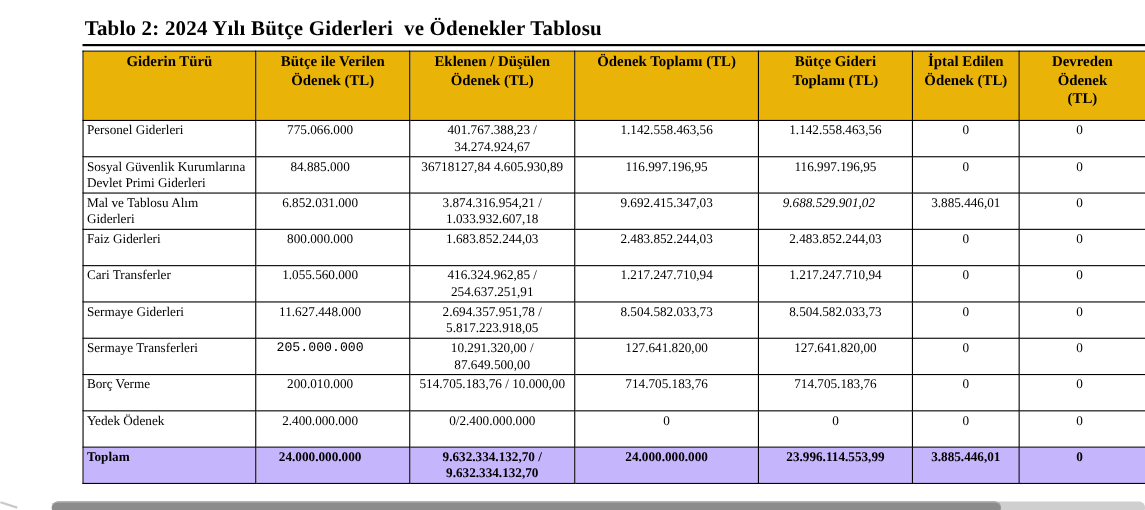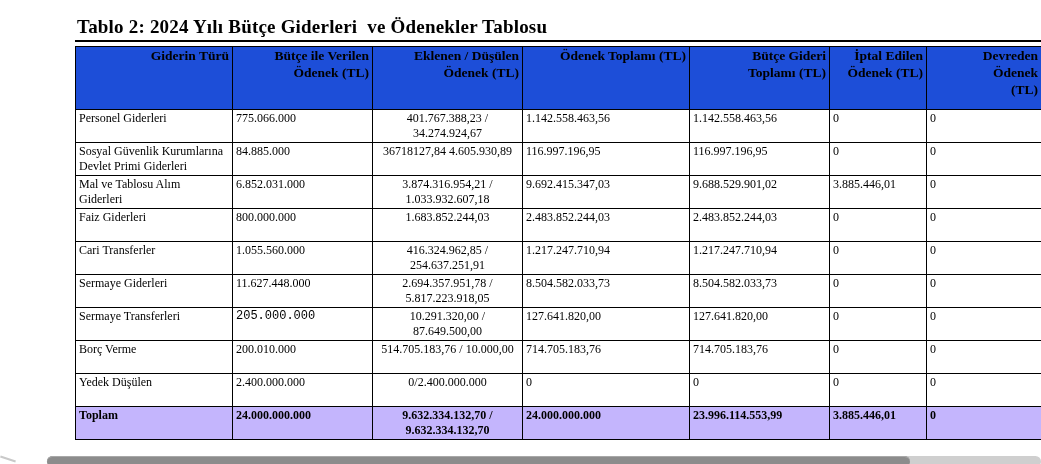--- a/index.html
+++ b/index.html
@@ -21,27 +21,27 @@
     font-size:12px;
   }
   table.budget th, table.budget td {
     border:1.5px solid #000;
     vertical-align:top;
     padding:1px 3px;
     overflow:hidden;
     white-space:pre-line;
   }
   table.budget thead th {
-    background:#1d4ed8;
+    background:#eab308;
     font-weight:bold; font-size:13.5px; line-height:1.25;
-    text-align:right; height:60px;
+    text-align:center; height:60px;
   }
   table.budget tbody td { height:30px; line-height:1.22; }
   td.a-left   { text-align:left; }
-  td.a-right  { text-align:left; }
+  td.a-right  { text-align:center; }
   td.a-center { text-align:center; }
   tr.total-row td { background:#c4b5fd; font-weight:bold; height:34px; }
 
   
   .h-scrollbar {
     position:absolute; left:47px; right:0; bottom:-3px; height:11px;
     background:#cfcfcf; border-radius:6px;
   }
   .h-scrollbar .thumb {
     position:absolute; left:0; top:0; bottom:0; width:863px;
@@ -108,21 +108,21 @@
           <td class="a-right" style="padding-right: 3px;">0</td>
           <td class="a-right" style="padding-right: 8px;">0</td>
         </tr>
         <tr>
           <td class="a-left" style="padding-right: 3px;">Mal ve Tablosu Alım
 Giderleri</td>
           <td class="a-right" style="padding-right: 26px;">6.852.031.000</td>
           <td class="a-center">3.874.316.954,21 /
 1.033.932.607,18</td>
           <td class="a-right" style="padding-right: 3px;">9.692.415.347,03</td>
-          <td class="a-right" style="padding-right: 15px;">9.688.529.901,02</td>
+          <td class="a-right" style="padding-right: 15px; font-style: italic;">9.688.529.901,02</td>
           <td class="a-right" style="padding-right: 3px;">3.885.446,01</td>
           <td class="a-right" style="padding-right: 8px;">0</td>
         </tr>
         <tr>
           <td class="a-left" style="padding-right: 3px; margin-left: 44px;">Faiz Giderleri</td>
           <td class="a-right" style="padding-right: 26px;">800.000.000</td>
           <td class="a-center">1.683.852.244,03</td>
           <td class="a-right" style="padding-right: 3px;">2.483.852.244,03</td>
           <td class="a-right" style="padding-right: 3px;">2.483.852.244,03</td>
           <td class="a-right" style="padding-right: 3px;">0</td>
@@ -161,21 +161,21 @@
         <tr>
           <td class="a-left" style="padding-right: 3px;">Borç Verme</td>
           <td class="a-right" style="padding-right: 26px;">200.010.000</td>
           <td class="a-center">514.705.183,76 / 10.000,00</td>
           <td class="a-right" style="padding-right: 3px;">714.705.183,76</td>
           <td class="a-right" style="padding-right: 3px;">714.705.183,76</td>
           <td class="a-right" style="padding-right: 3px;">0</td>
           <td class="a-right" style="padding-right: 8px;">0</td>
         </tr>
         <tr>
-          <td class="a-left" style="padding-right: 3px;">Yedek Düşülen</td>
+          <td class="a-left" style="padding-right: 3px;">Yedek Ödenek</td>
           <td class="a-right" style="padding-right: 26px;">2.400.000.000</td>
           <td class="a-center">0/2.400.000.000</td>
           <td class="a-right" style="padding-right: 3px;">0</td>
           <td class="a-right" style="padding-right: 3px;">0</td>
           <td class="a-right" style="padding-right: 3px;">0</td>
           <td class="a-right" style="padding-right: 8px;">0</td>
         </tr>
         <tr class="total-row">
           <td class="a-left" style="padding-right: 3px;">Toplam</td>
           <td class="a-right" style="padding-right: 26px;">24.000.000.000</td>

